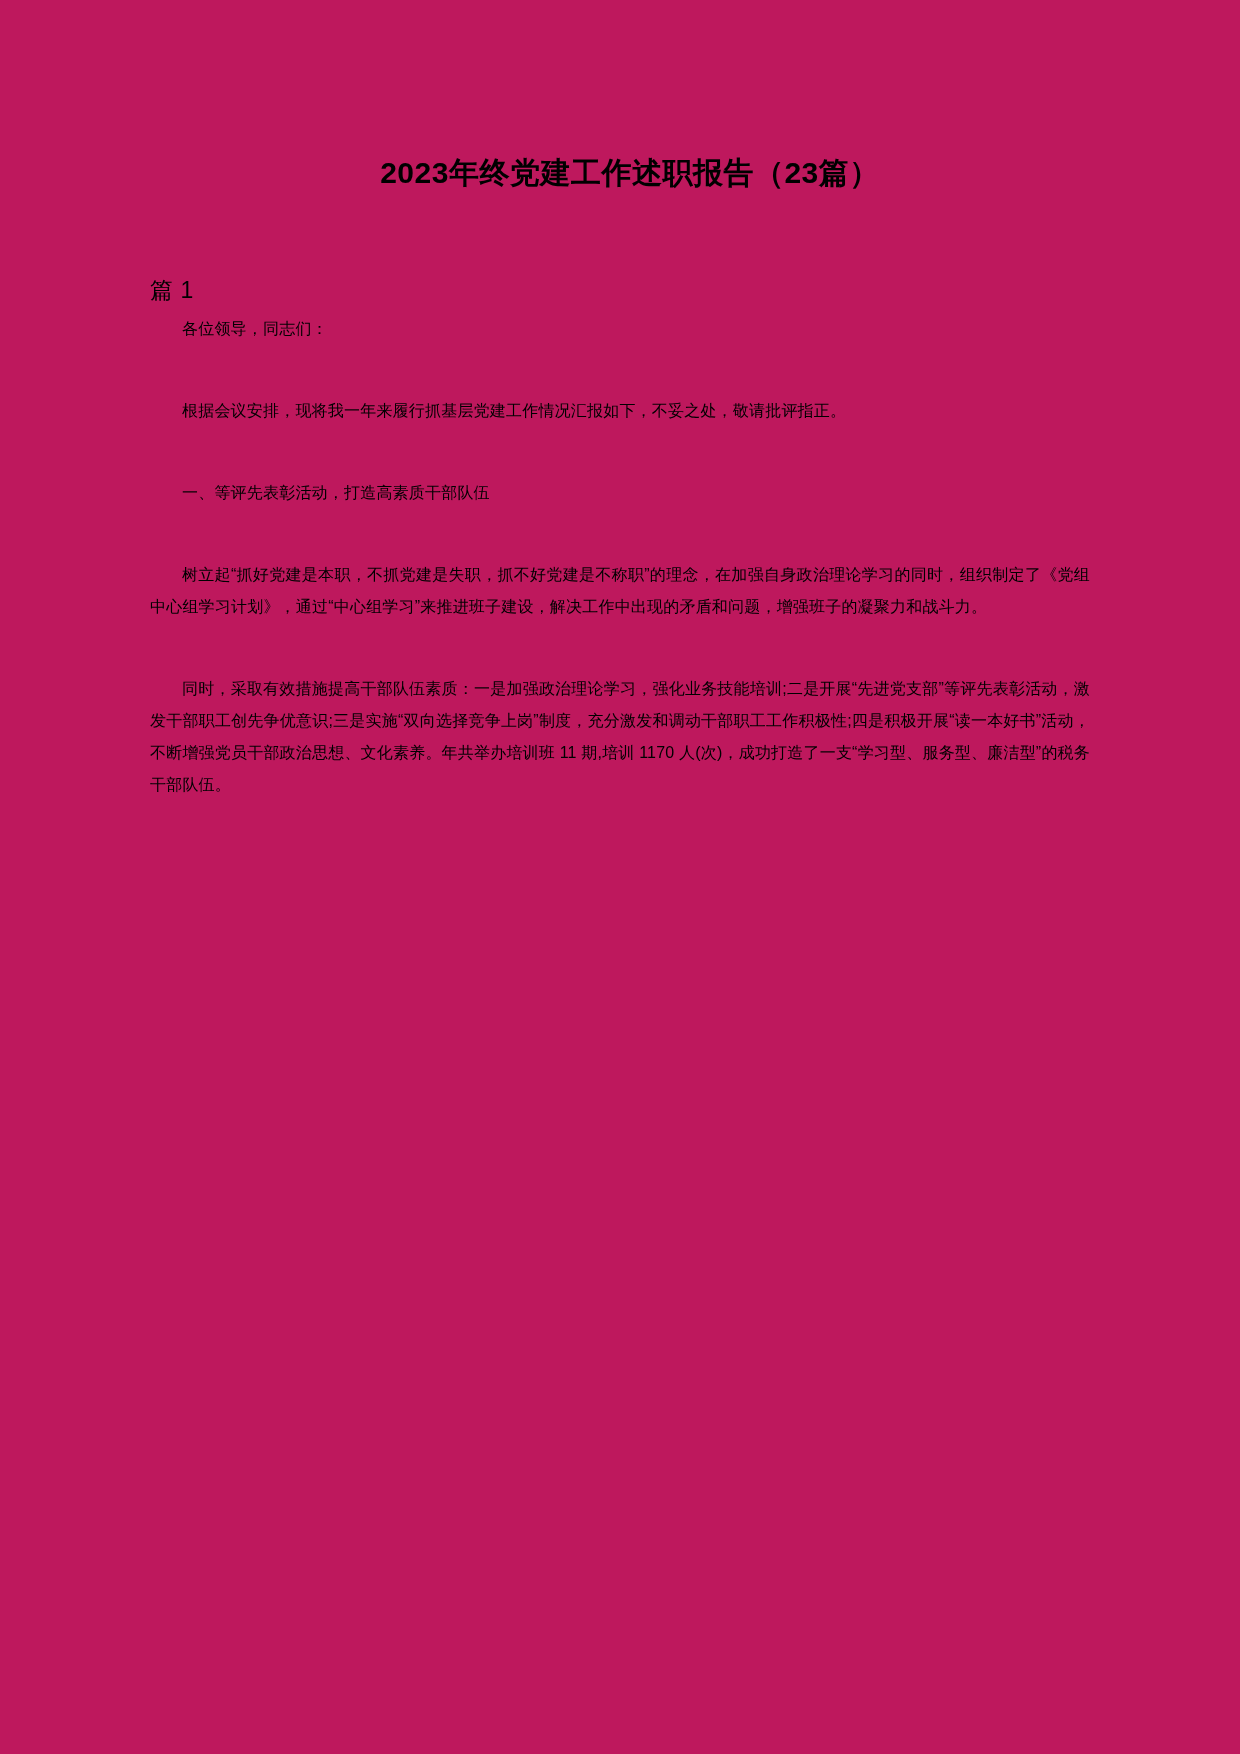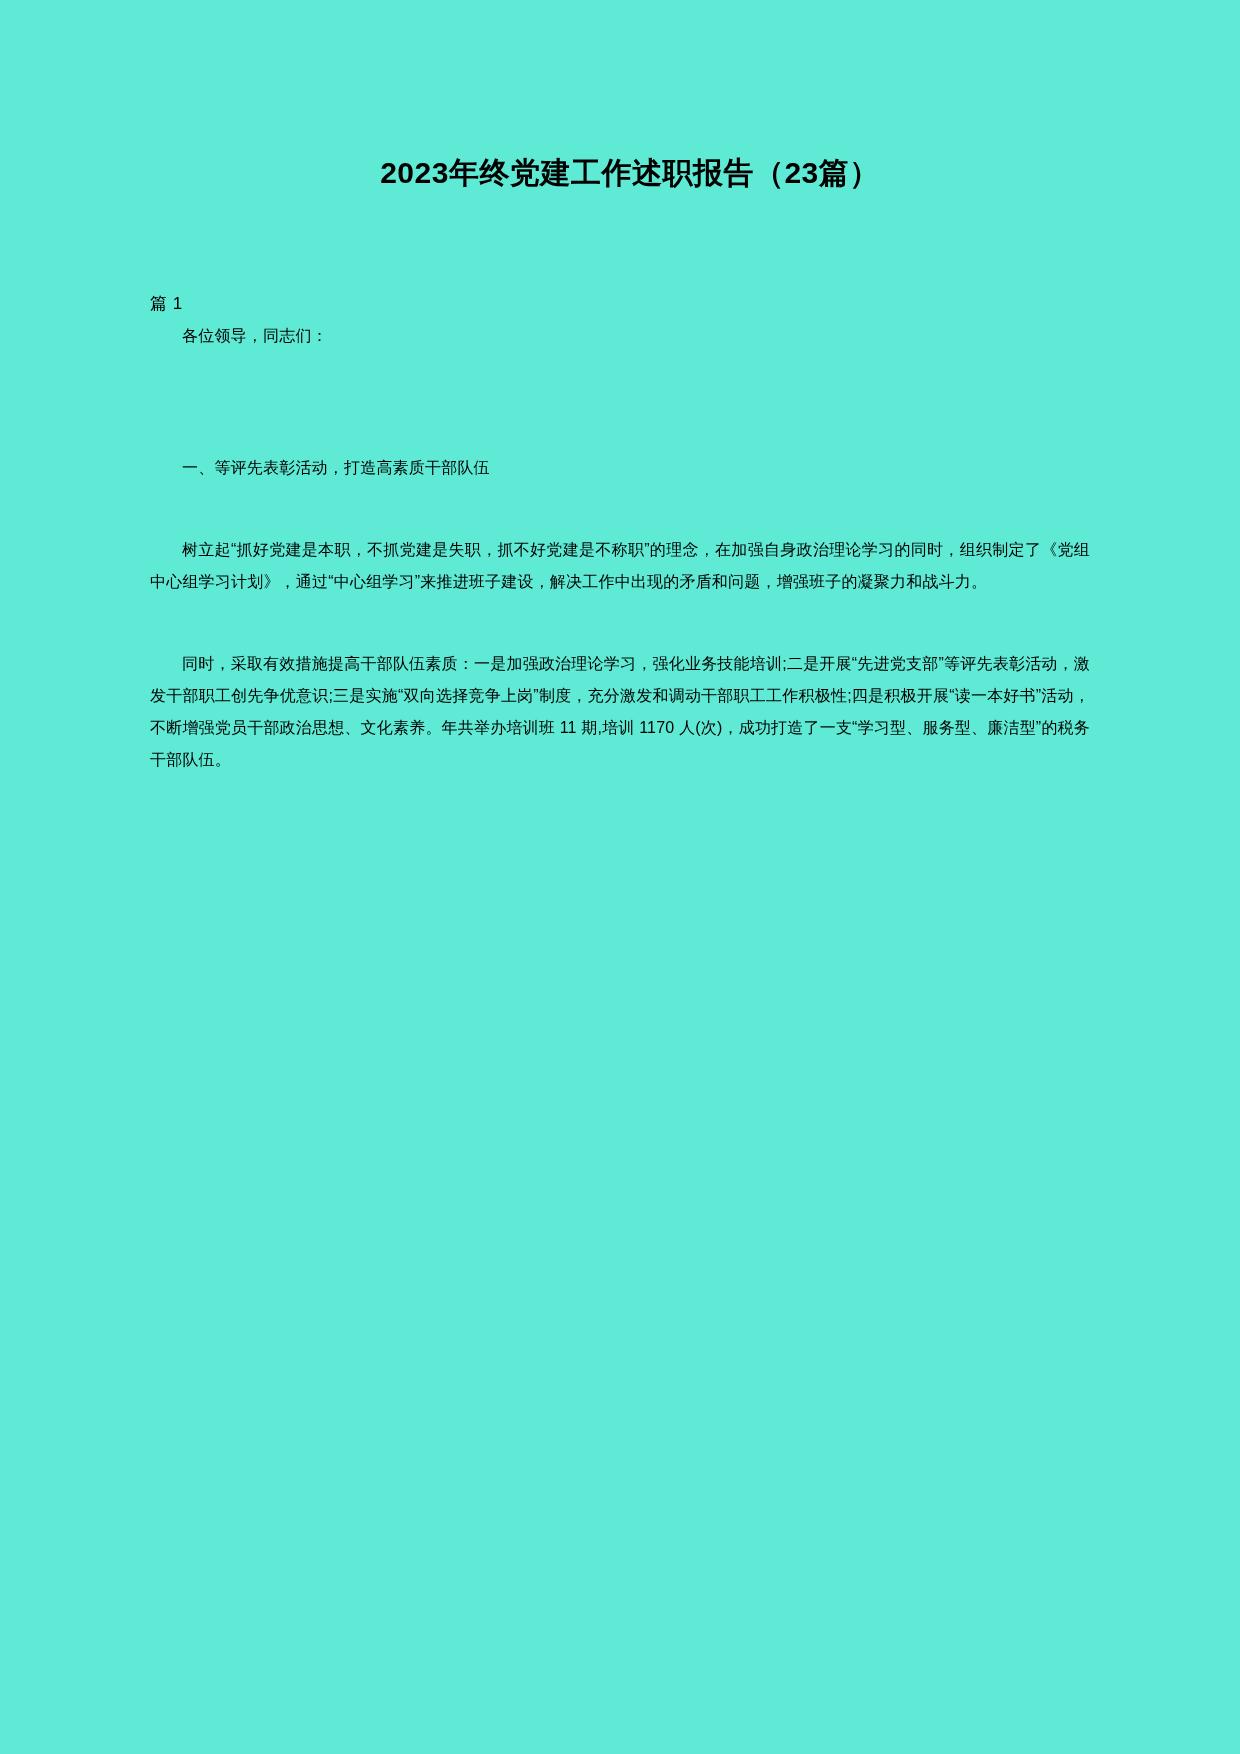--- a/index.html
+++ b/index.html
@@ -8,38 +8,38 @@
     background: #ffffff;
   }
   body {
     font-family: "Liberation Sans", "DejaVu Sans", sans-serif;
     color: #000000;
   }
   .page {
     position: relative;
     width: 1240px;
     height: 1754px;
-    background: #5eead4;
+    background: #be185d;
     box-sizing: border-box;
     padding: 150px 150px 60px 150px;
     overflow: hidden;
   }
   .doc-title {
     font-size: 30px;
     font-weight: bold;
     text-align: center;
     letter-spacing: 0.5px;
     margin: 0 0 0 0;
     line-height: 1.5;
     padding-left: 20px;
   }
   .section-marker {
-    font-size: 17px;
+    font-size: 23px;
     line-height: 1.9;
-    margin-top: 93px;
+    margin-top: 74px;
     margin-bottom: 0;
     letter-spacing: 0.5px;
   }
   .para {
     font-size: 16px;
     line-height: 2.0;
     margin: 0;
     text-align: justify;
     text-justify: inter-ideograph;
     text-indent: 2em;
@@ -53,20 +53,21 @@
 <div class="page">
 
   <h1 class="doc-title">2023年终党建工作述职报告（23篇）</h1>
 
   <div class="section-marker">篇 1</div>
 
   <p class="para">各位领导，同志们：</p>
 
   <div class="gap-lg"></div>
 
+  <p class="para">根据会议安排，现将我一年来履行抓基层党建工作情况汇报如下，不妥之处，敬请批评指正。</p>
 
   <div class="gap-lg"></div>
 
   <p class="para">一、等评先表彰活动，打造高素质干部队伍</p>
 
   <div class="gap-lg"></div>
 
   <p class="para">树立起“抓好党建是本职，不抓党建是失职，抓不好党建是不称职”的理念，在加强自身政治理论学习的同时，组织制定了《党组中心组学习计划》，通过“中心组学习”来推进班子建设，解决工作中出现的矛盾和问题，增强班子的凝聚力和战斗力。</p>
 
   <div class="gap-lg"></div>

